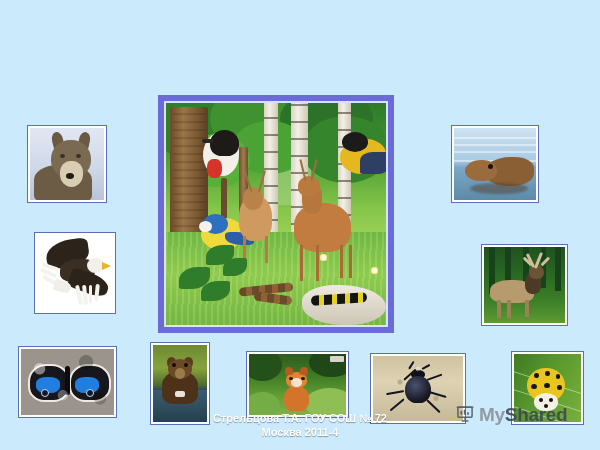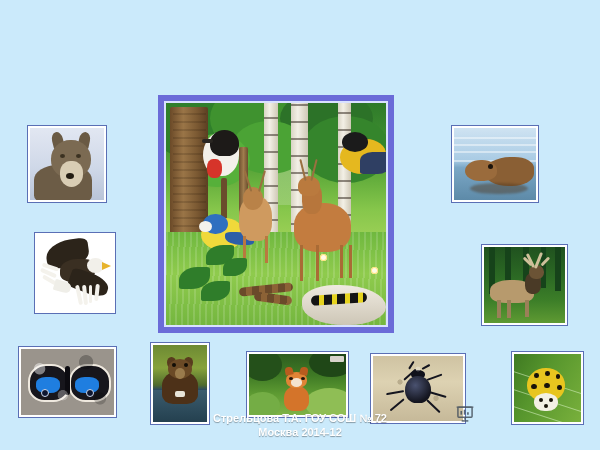--- a/index.html
+++ b/index.html
@@ -406,29 +406,32 @@
         <div class="spot" style="left:64%;top:46%;width:7%;height:7%;"></div>
         <div class="lady-head" style="left:30%;top:58%;width:36%;height:26%;"></div>
         <div class="spot" style="left:38%;top:64%;width:6%;height:6%;"></div>
         <div class="spot" style="left:52%;top:64%;width:6%;height:6%;"></div>
         <div class="spot" style="left:45%;top:74%;width:6%;height:6%;"></div>
       </div>
     </div>
   </div>
 
   <div class="footer">Стрельцова Т.А. ГОУ СОШ № 72
-Москва 2014-12</div>
+Москва 2011-4</div>
 
   <div class="watermark">
     <span style="display:inline-block;">
       <svg width="20" height="20" viewBox="0 0 24 24" fill="none" stroke="#4a5560" stroke-width="1.8">
         <rect x="3.5" y="5" width="17" height="12" rx="1"></rect>
         <line x1="2" y1="5" x2="22" y2="5"></line>
         <line x1="12" y1="17" x2="12" y2="20"></line>
         <line x1="8" y1="21.5" x2="16" y2="21.5"></line>
         <line x1="7.5" y1="14" x2="7.5" y2="9.5" stroke-width="2"></line>
         <line x1="11.5" y1="14" x2="11.5" y2="8" stroke-width="2"></line>
         <line x1="15.5" y1="14" x2="15.5" y2="11" stroke-width="2"></line>
       </svg>
     </span>
+    <span class="wm-text">
+      <span class="wm-my">My</span><span class="wm-shared">Shared</span>
+    </span>
   </div>
 
 </div>
 
 </body></html>

